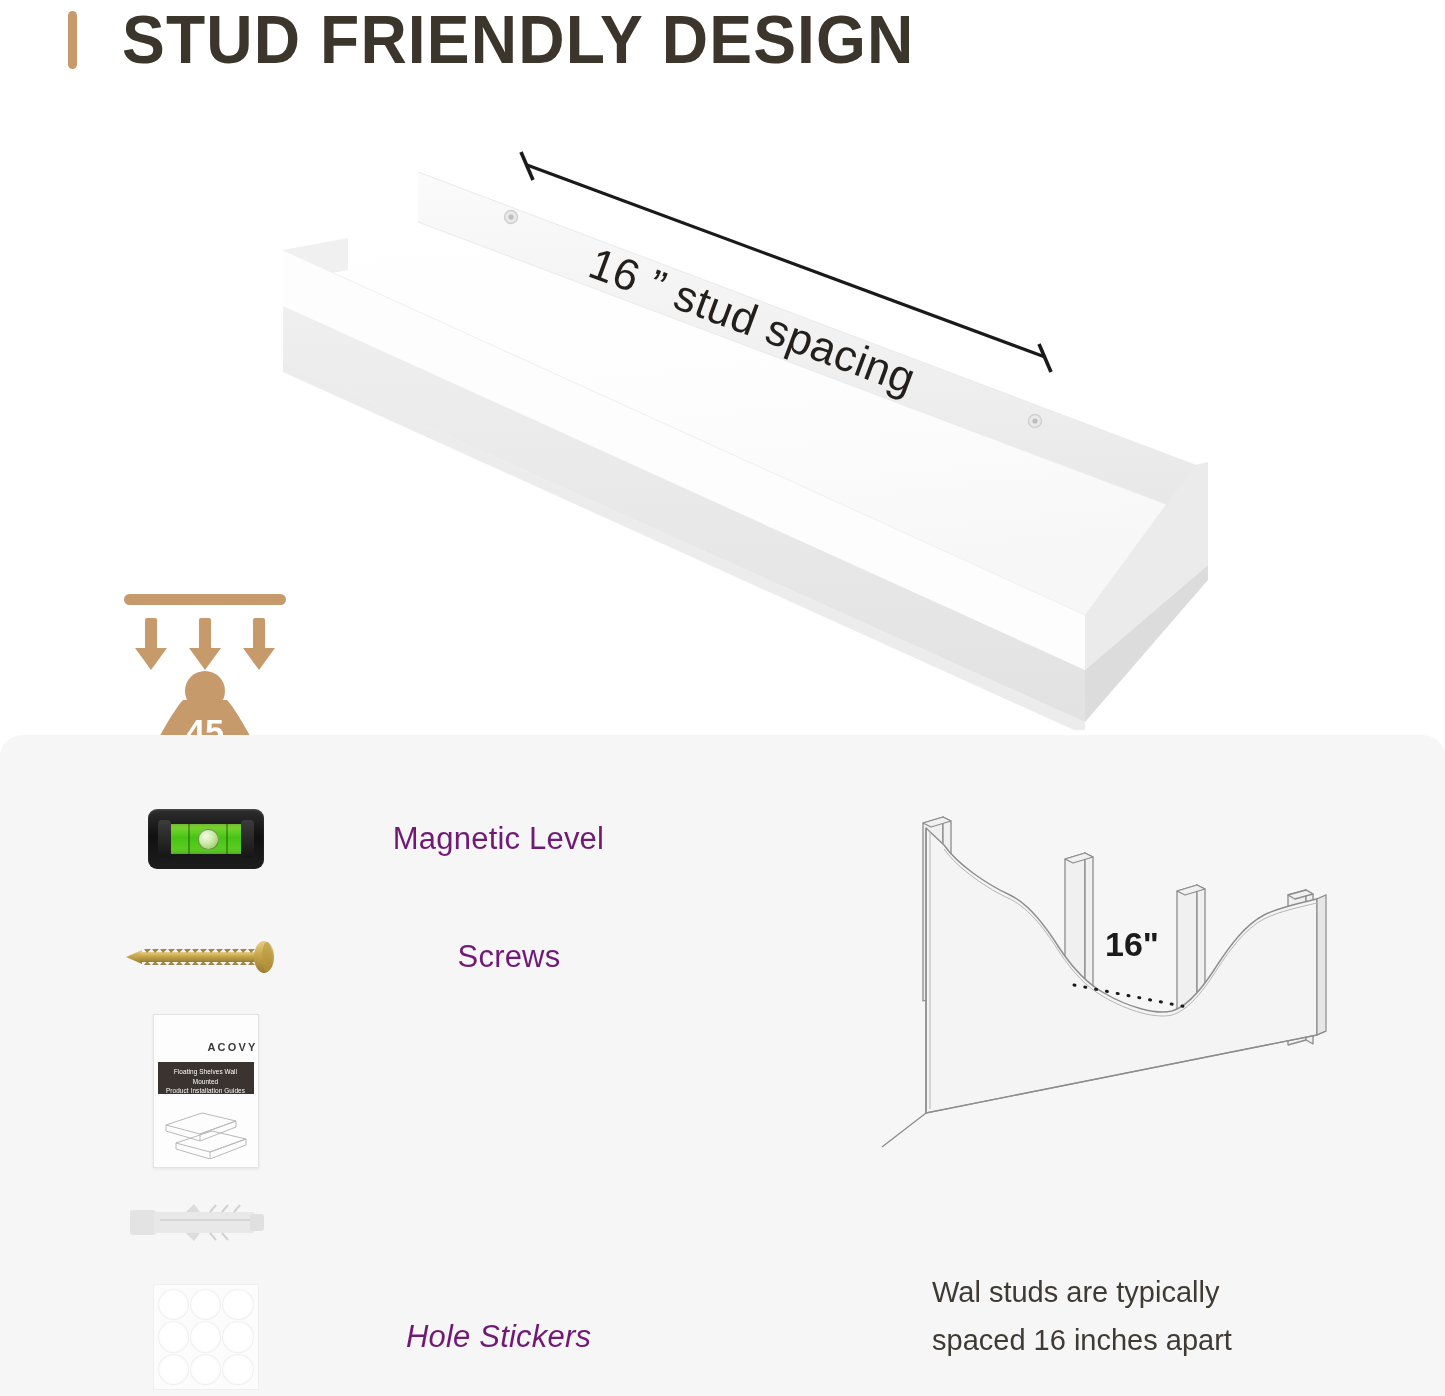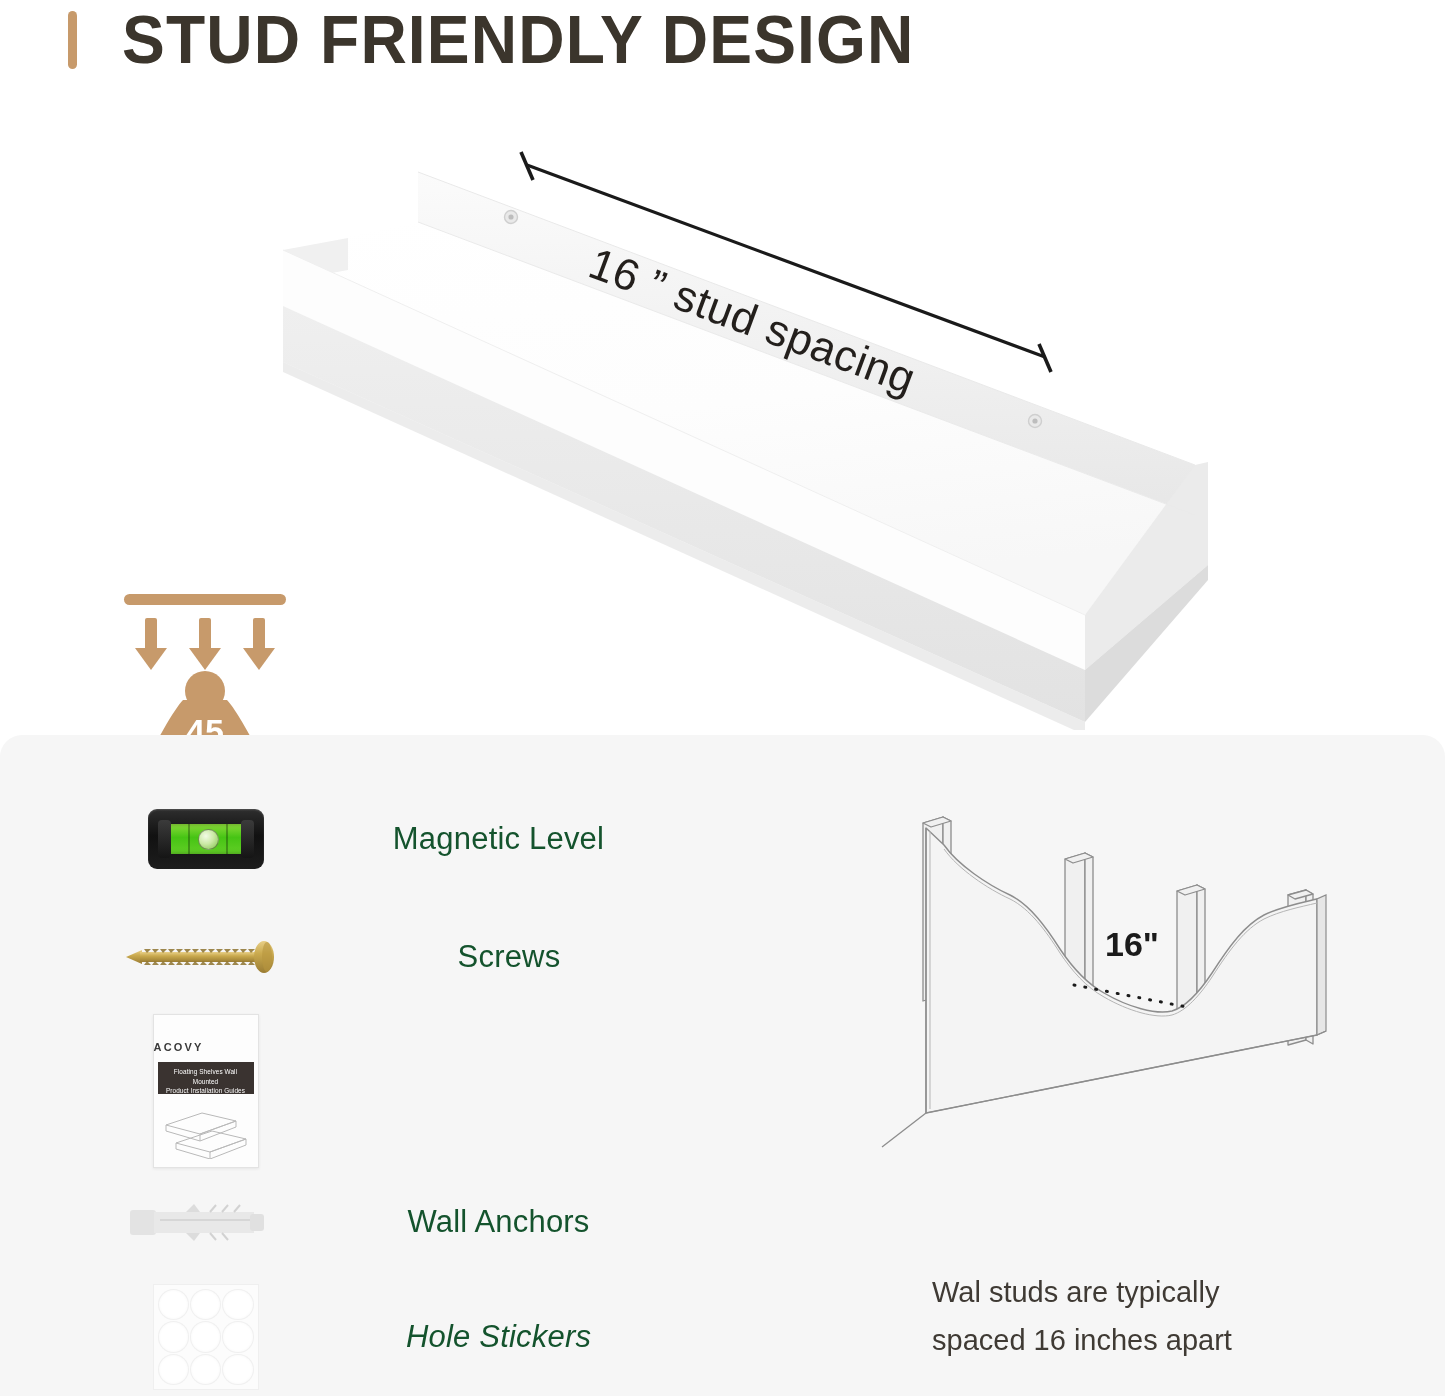--- a/index.html
+++ b/index.html
@@ -47,21 +47,21 @@
   
   .acc-list{position:absolute;left:118px;top:45px;width:640px;}
   .acc-row{position:relative;width:640px;display:flex;align-items:center;}
   .acc-row.r0{height:118px;}
   .acc-row.r1{height:118px;gap:21px;}
   .acc-row.r2{height:150px;}
   .acc-row.r3{height:112px;}
   .acc-row.r4{height:118px;font-style:italic;}
   .acc-icon{width:175px;flex:0 0 175px;display:flex;align-items:center;justify-content:center;}
   .acc-label{
-    flex:1;text-align:center;font-size:31px;color:#14532d;
+    flex:1;text-align:center;font-size:31px;color:#701a75;
     font-weight:500;letter-spacing:.2px;padding-right:54px;
   }
 
   
   .lvl{position:relative;width:116px;height:60px;border-radius:9px;
        background:linear-gradient(180deg,#2e2e2e 0%,#111 45%,#1d1d1d 100%);
        box-shadow:inset 0 1px 2px rgba(255,255,255,.18);}
   .lvl-vial{position:absolute;left:14px;top:15px;width:88px;height:30px;border-radius:4px;
        background:linear-gradient(180deg,#8bdb3a 0%,#46c414 45%,#63cf27 100%);
        box-shadow:inset 0 0 5px rgba(0,0,0,.35);}
@@ -72,21 +72,21 @@
        background:radial-gradient(circle at 36% 32%,#f2fbe6 0%,#cbe9a6 45%,#7cbf46 100%);
        border:1px solid rgba(0,0,0,.35);}
   .lvl-mark{position:absolute;top:15px;width:2px;height:30px;background:rgba(0,0,0,.28);}
 
   
   .screw{position:relative;width:168px;height:34px;}
 
   
   .book{position:relative;width:104px;height:152px;background:#fdfdfd;
         border:1px solid #e3e3e3;box-shadow:0 1px 3px rgba(0,0,0,.07);}
-  .book-logo{position:absolute;left:0;right:0;top:26px;text-align:left;
+  .book-logo{position:absolute;left:0;right:0;top:26px;text-align:right;
         font-size:11px;letter-spacing:2.2px;color:#3a3a3a;font-weight:600;}
   .book-band{position:absolute;left:4px;right:4px;top:47px;height:32px;
         background:#3a3330;color:#fff;font-size:6.4px;line-height:9.6px;
         padding:5px 4px 0;box-sizing:border-box;text-align:center;letter-spacing:.1px;}
   .book-art{position:absolute;left:8px;right:8px;top:88px;height:56px;}
 
   
   .anchor{position:relative;width:160px;height:44px;}
 
   
@@ -307,21 +307,20 @@
             <path d="M84,12 L90,5"></path>
               <path d="M96,12 L102,5"></path>
               <path d="M108,12 L114,5"></path>
             <path d="M84,33 L90,40"></path>
               <path d="M96,33 L102,40"></path>
           </g>
           <rect x="124" y="14" width="14" height="17" rx="3" fill="#e0e0e0"></rect>
           <rect x="34" y="19" width="90" height="2" fill="#d6d6d6"></rect>
         </svg>
       </div>
-      <div class="acc-label">Wall Anchors</div>
     </div>
 
     <div class="acc-row r4">
       <div class="acc-icon">
         <div class="stick">
           <i></i>
             <i></i>
             <i></i>
             <i></i>
             <i></i>

